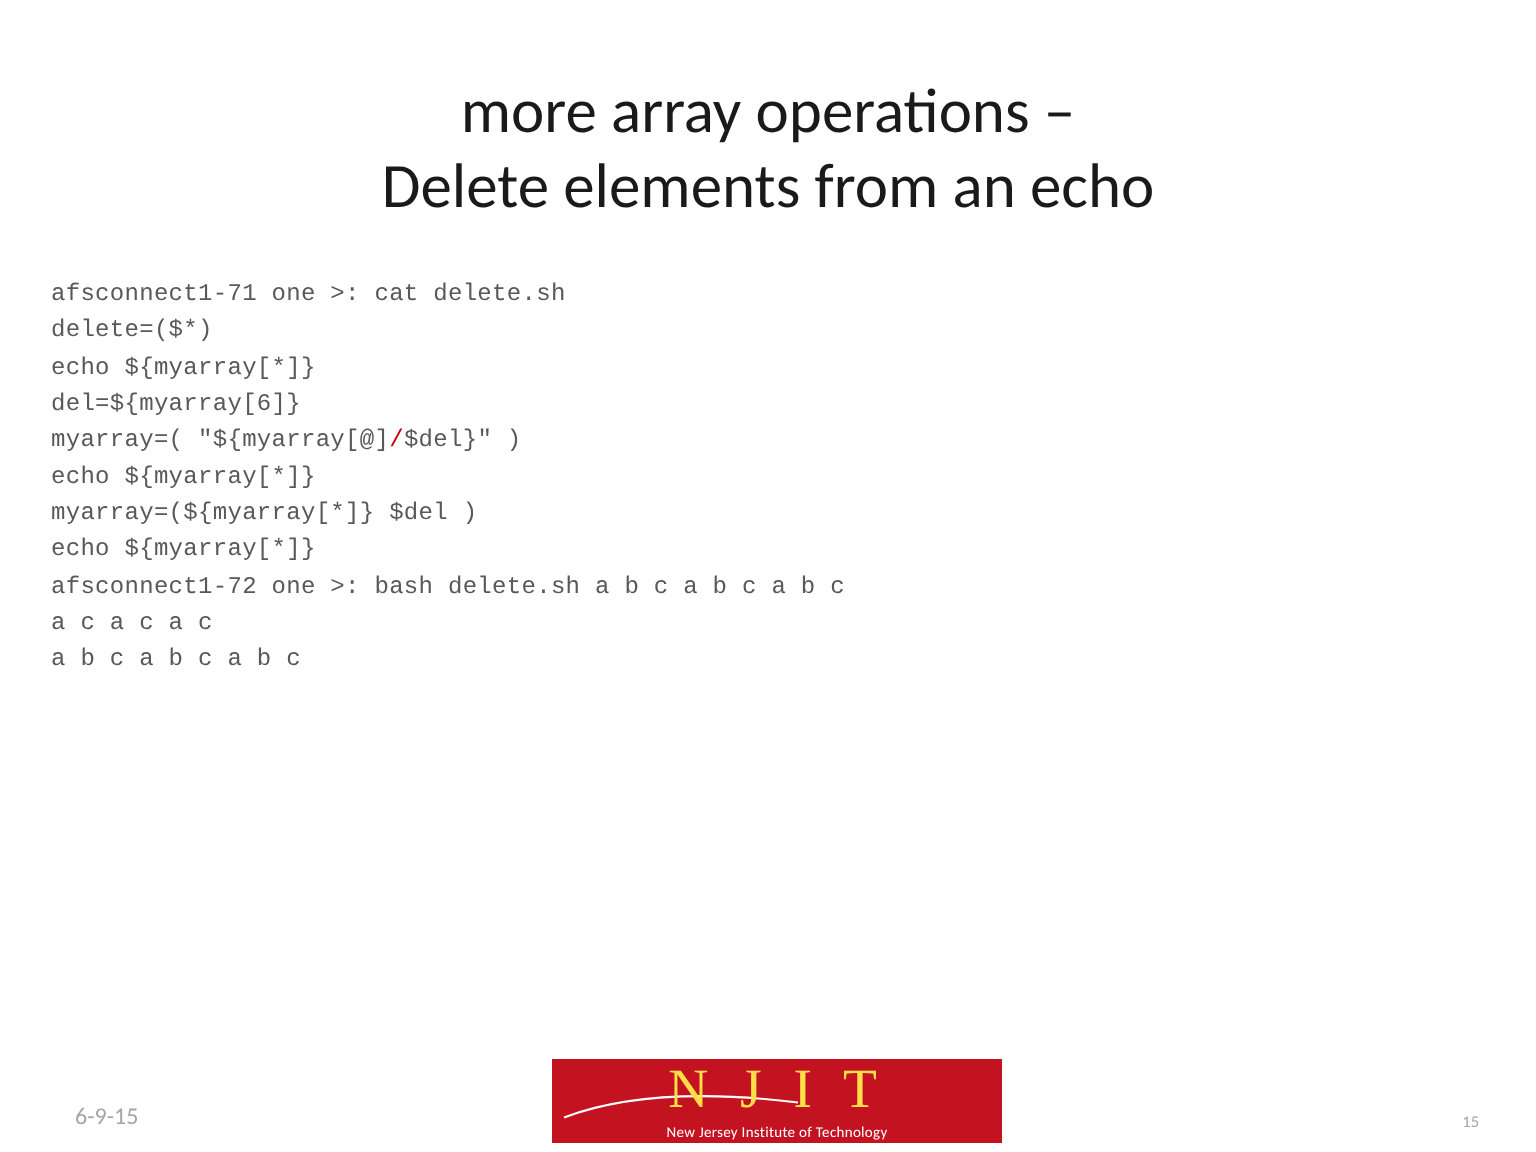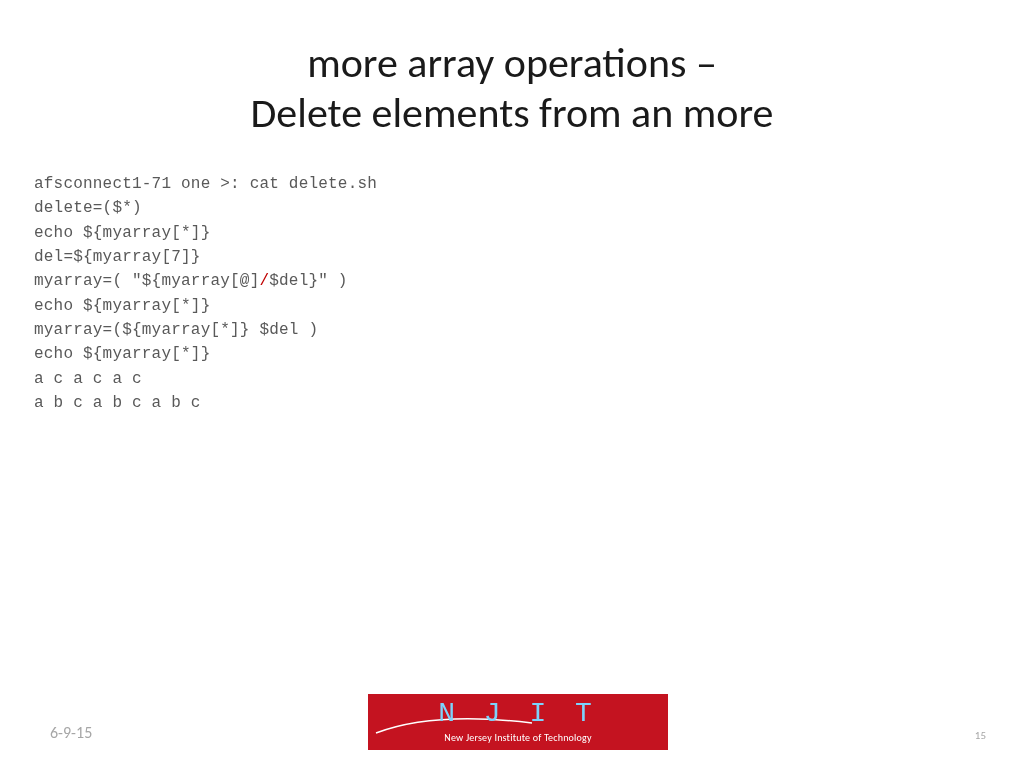--- a/index.html
+++ b/index.html
@@ -1,48 +1,49 @@
 <!DOCTYPE html>
 <html><head>
 <meta charset="utf-8">
 <style>
   * { margin: 0; padding: 0; box-sizing: border-box; }
   html, body { width: 1024px; height: 768px; background: #fff; font-family: Calibri, "Segoe UI", Arial, sans-serif; color: #000; overflow: hidden; }
   .slide { position: relative; width: 1024px; height: 768px; }
-  .title { text-align: center; font-size: 42px; font-weight: 400; line-height: 1.18; padding-top: 38px; color: #1a1a1a; }
+  .title { text-align: center; font-size: 42px; font-weight: 400; line-height: 1.18; padding-top: 38px; color: #1a1a1a; margin-top: 12px; }
   .code-block { position: absolute; top: 172px; left: 34px; right: 34px; }
   .code-line { font-family: "Courier New", Courier, monospace; font-size: 16px; color: #595959; line-height: 1.52; white-space: pre; letter-spacing: 0.2px; }
   .red { color: #c00000; }
   .footer { position: absolute; bottom: 18px; left: 12px; right: 0; height: 44px; }
   .date { position: absolute; left: 38px; bottom: 8px; font-size: 16px; color: #a6a6a6; }
   .pagenum { position: absolute; right: 38px; bottom: 8px; font-size: 11px; color: #a6a6a6; }
   .logo { position: absolute; left: 50%; transform: translateX(-50%); bottom: 0; width: 300px; height: 56px; background: #c41320; display: flex; flex-direction: column; align-items: center; justify-content: center; }
-  .logo-main { font-family: Liberation Mono, monospace; color: #7dd3fc; font-size: 28px; letter-spacing: 6px; font-weight: 400; line-height: 1; position: relative; }
+  .logo-main { font-family: Liberation Serif, serif; color: #fde047; font-size: 37px; letter-spacing: 6px; font-weight: 400; line-height: 1; position: relative; }
   .logo-sub { color: #fff; font-size: 10px; margin-top: 3px; letter-spacing: 0.2px; }
   .swoosh { position: absolute; bottom: 15px; left: 6px; width: 160px; height: 18px; pointer-events: none; }
 </style>
 </head>
 <body>
 
 <div class="slide">
 
   <div class="title">
     <span>more array operations –</span><br>
-    <span>Delete elements from an more</span>
+    <span>Delete elements from an echo</span>
   </div>
 
   <div class="code-block">
     <div class="code-line">afsconnect1-71 one &gt;: cat delete.sh</div>
     <div class="code-line">delete=($*)</div>
     <div class="code-line">echo ${myarray[*]}</div>
-    <div class="code-line">del=${myarray[7]}</div>
+    <div class="code-line">del=${myarray[6]}</div>
     <div class="code-line"><span>myarray=( "${myarray[@]</span><span class="red">/</span><span>$del}" )</span></div>
     <div class="code-line">echo ${myarray[*]}</div>
     <div class="code-line">myarray=(${myarray[*]} $del )</div>
     <div class="code-line">echo ${myarray[*]}</div>
+    <div class="code-line">afsconnect1-72 one &gt;: bash delete.sh a b c a b c a b c</div>
     <div class="code-line">a c a c a c</div>
     <div class="code-line">a b c a b c a b c</div>
   </div>
 
   <div class="footer">
     <div class="date">6-9-15</div>
     <div class="logo">
       <svg class="swoosh" viewBox="0 0 160 18">
         <path d="M2 16 Q 60 -6 158 6" stroke="#ffffff" stroke-width="1.4" fill="none"></path>
       </svg>

